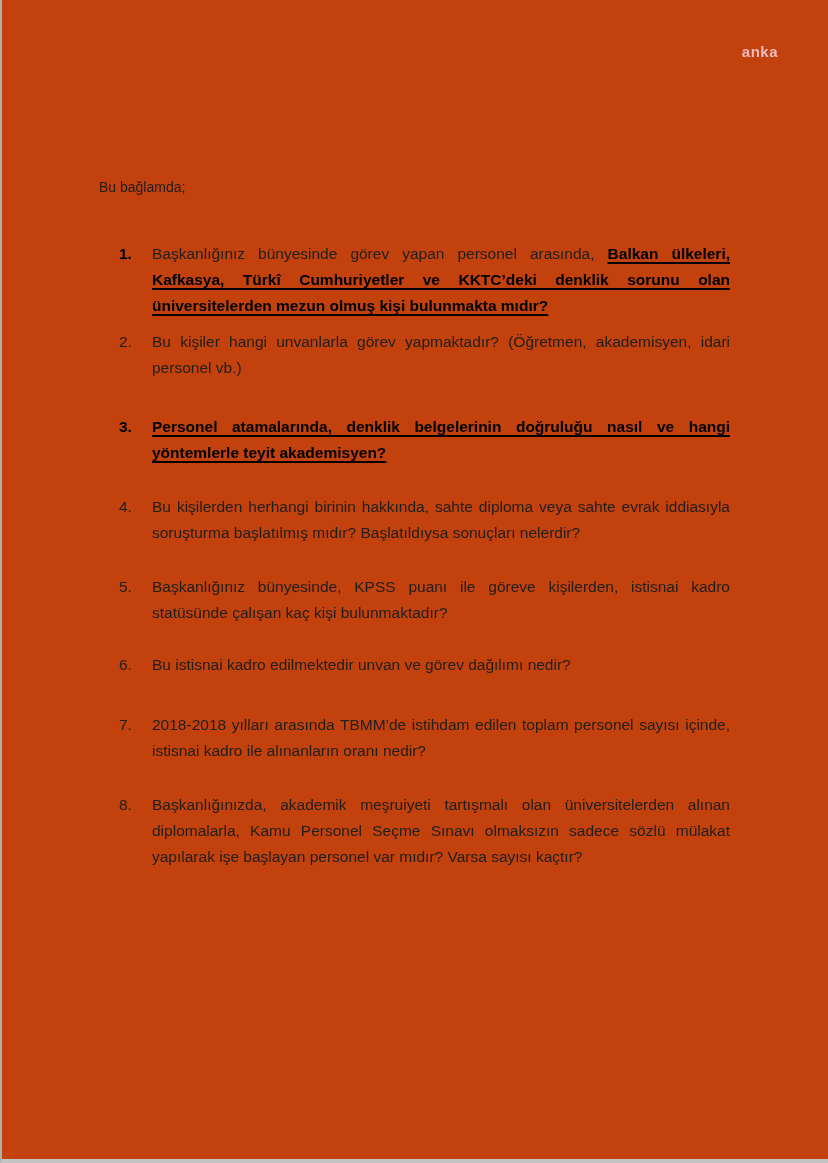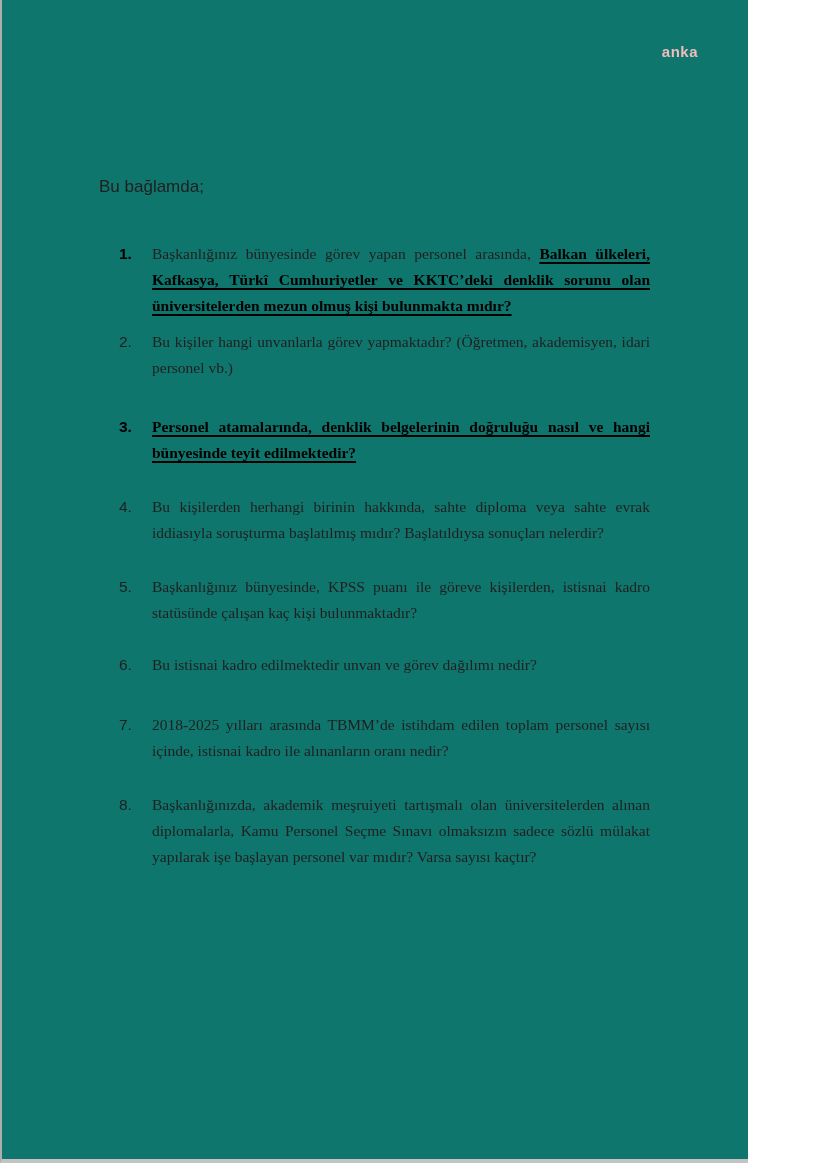--- a/index.html
+++ b/index.html
@@ -1,41 +1,41 @@
 <!DOCTYPE html>
 <html lang="tr"><head>
 <meta charset="utf-8">
 <style>
   html, body { margin: 0; padding: 0; background: #ffffff; }
   .page {
     position: relative;
-    width: 748px;
+    width: 828px;
     height: 1163px;
     box-sizing: border-box;
-    background: #0f766e;
+    background: #c2410c;
     border-left: 2px solid #aeaeae;
     border-bottom: 4px solid #c3c3c3;
     font-family: "Liberation Sans", "DejaVu Sans", sans-serif;
     color: #1f1f1f;
     overflow: hidden;
   }
   .watermark {
     position: absolute;
     top: 43px;
     right: 50px;
     font-size: 15px;
     font-weight: bold;
     letter-spacing: 0.5px;
     color: #edbcbc;
     filter: blur(0.6px);
     user-select: none;
   }
   .intro {
     margin: 174px 0 41px 97px;
-    font-size: 17px;
+    font-size: 14px;
     line-height: 26px;
   }
   .q-list {
     list-style: none;
     margin: 0 98px 0 117px;
     padding: 0;
   }
   .q-item {
     display: flex;
     font-size: 15.5px;
@@ -45,21 +45,20 @@
   .q-item:nth-child(1) { margin-bottom: 10px; }
   .q-item:nth-child(2) { margin-bottom: 33px; }
   .q-item:nth-child(5) { margin-bottom: 26px; }
   .q-item:nth-child(6) { margin-bottom: 34px; }
   .q-item:last-child   { margin-bottom: 0; }
   .q-num { flex: 0 0 33px; }
   .q-num.bold { font-weight: bold; color: #000000; }
   .q-text {
     flex: 1;
     text-align: justify;
-    font-family: Liberation Serif, serif;
   }
   .seg-em {
     font-weight: bold;
     color: #000000;
     text-decoration: underline;
     text-decoration-thickness: 2px;
     text-underline-offset: 3px;
   }
 </style>
 </head>
@@ -74,36 +73,36 @@
       <li class="q-item">
         <span class="q-num bold">1.</span>
         <span class="q-text"><span class="seg">Başkanlığınız bünyesinde görev yapan personel arasında, </span><span class="seg-em">Balkan ülkeleri, Kafkasya, Türkî Cumhuriyetler ve KKTC’deki denklik sorunu olan üniversitelerden mezun olmuş kişi bulunmakta mıdır?</span></span>
       </li>
       <li class="q-item">
         <span class="q-num">2.</span>
         <span class="q-text"><span class="seg">Bu kişiler hangi unvanlarla görev yapmaktadır? (Öğretmen, akademisyen, idari personel vb.)</span></span>
       </li>
       <li class="q-item">
         <span class="q-num bold">3.</span>
-        <span class="q-text"><span class="seg-em">Personel atamalarında, denklik belgelerinin doğruluğu nasıl ve hangi bünyesinde teyit edilmektedir?</span></span>
+        <span class="q-text"><span class="seg-em">Personel atamalarında, denklik belgelerinin doğruluğu nasıl ve hangi yöntemlerle teyit akademisyen?</span></span>
       </li>
       <li class="q-item">
         <span class="q-num">4.</span>
         <span class="q-text"><span class="seg">Bu kişilerden herhangi birinin hakkında, sahte diploma veya sahte evrak iddiasıyla soruşturma başlatılmış mıdır? Başlatıldıysa sonuçları nelerdir?</span></span>
       </li>
       <li class="q-item">
         <span class="q-num">5.</span>
         <span class="q-text"><span class="seg">Başkanlığınız bünyesinde, KPSS puanı ile göreve kişilerden, istisnai kadro statüsünde çalışan kaç kişi bulunmaktadır?</span></span>
       </li>
       <li class="q-item">
         <span class="q-num">6.</span>
         <span class="q-text"><span class="seg">Bu istisnai kadro edilmektedir unvan ve görev dağılımı nedir?</span></span>
       </li>
       <li class="q-item">
         <span class="q-num">7.</span>
-        <span class="q-text"><span class="seg">2018-2025 yılları arasında TBMM’de istihdam edilen toplam personel sayısı içinde, istisnai kadro ile alınanların oranı nedir?</span></span>
+        <span class="q-text"><span class="seg">2018-2018 yılları arasında TBMM’de istihdam edilen toplam personel sayısı içinde, istisnai kadro ile alınanların oranı nedir?</span></span>
       </li>
       <li class="q-item">
         <span class="q-num">8.</span>
         <span class="q-text"><span class="seg">Başkanlığınızda, akademik meşruiyeti tartışmalı olan üniversitelerden alınan diplomalarla, Kamu Personel Seçme Sınavı olmaksızın sadece sözlü mülakat yapılarak işe başlayan personel var mıdır? Varsa sayısı kaçtır?</span></span>
       </li>
     </ol>
 </div>
 
 </body></html>

